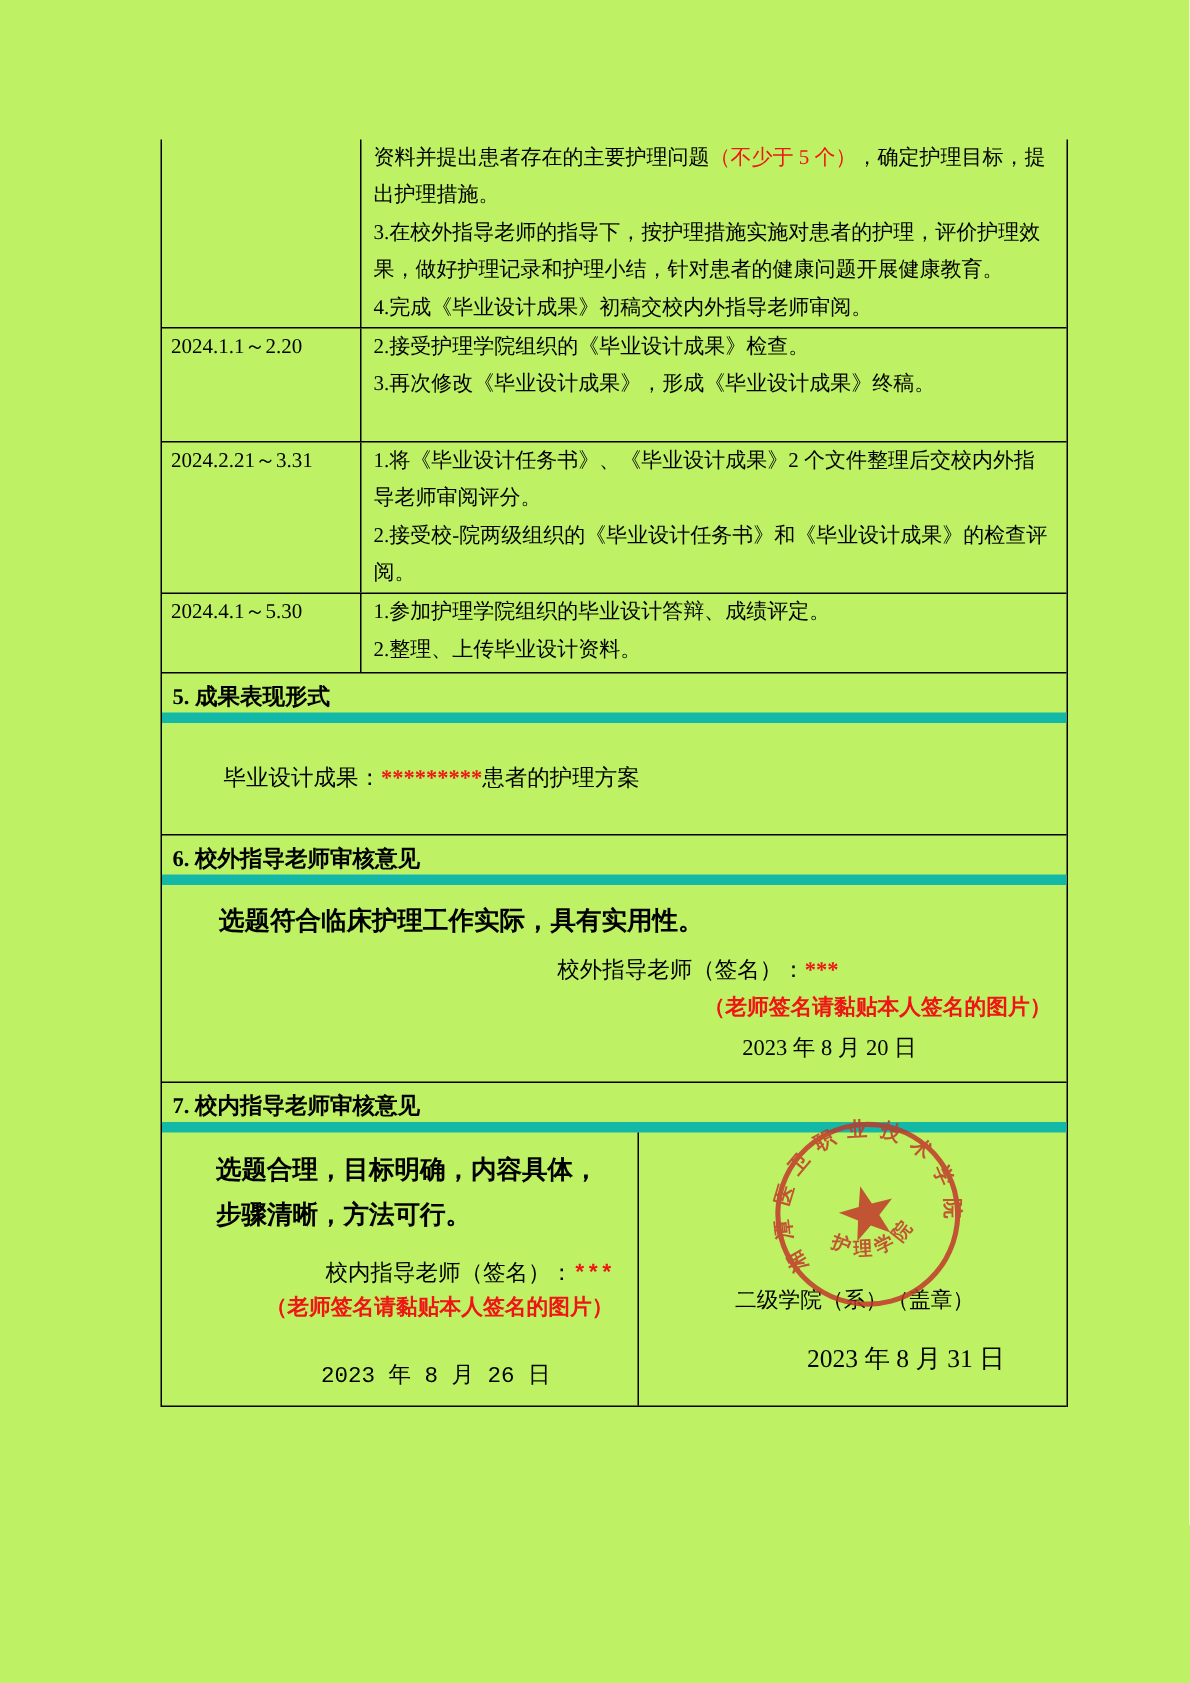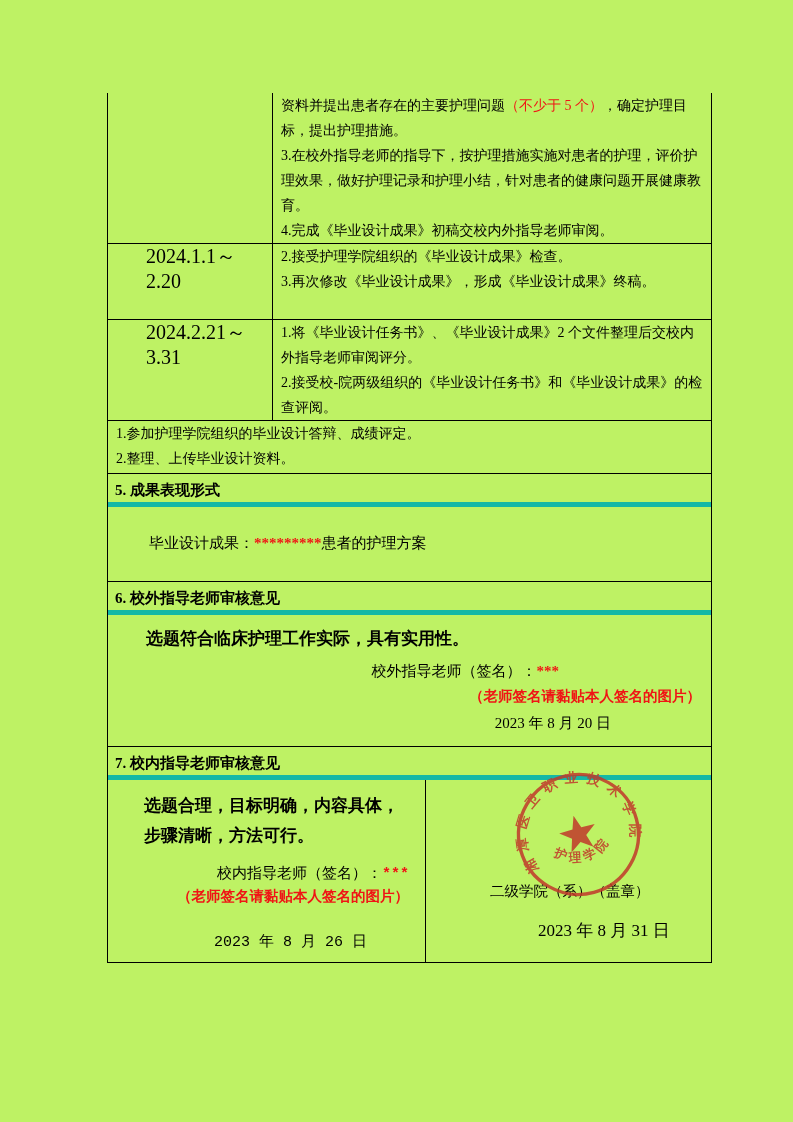--- a/index.html
+++ b/index.html
@@ -10,24 +10,24 @@
   .doc-table{
     position:absolute;left:107px;top:93px;width:605px;box-sizing:border-box;
     border-left:1px solid #000;border-right:1px solid #000;
   }
   .sched-row{display:flex;border-bottom:1px solid #000;}
   #schedule-rows .sched-row:nth-child(1){min-height:125px;}
   #schedule-rows .sched-row:nth-child(2){min-height:75px;}
   #schedule-rows .sched-row:nth-child(3){min-height:92px;}
   #schedule-rows .sched-row:nth-child(4){min-height:52px;}
   .date-cell{flex:0 0 133px;width:133px;box-sizing:border-box;border-right:1px solid #000;
-    padding:0 6px;font-size:20px;line-height:25px;margin-left:32px;}
+    padding:0 6px;font-size:14px;line-height:25px;}
   .content-cell{flex:1;padding:0 8px;font-size:14px;line-height:25px;}
   .para{margin:0;}
-  .section-header{border-bottom:5px solid #14b8a6;height:33px;box-sizing:border-box;
+  .section-header{border-bottom:7px solid #14b8a6;height:33px;box-sizing:border-box;
     font-weight:bold;font-size:15px;padding:6px 7px;line-height:20px;font-family:Liberation Serif, serif;}
   .s5-content{border-bottom:1px solid #000;height:75px;box-sizing:border-box;
     font-size:15px;padding:27px 8px 0 41px;}
   .s6-content{border-bottom:1px solid #000;height:132px;box-sizing:border-box;font-size:15px;}
   .comment{font-weight:bold;font-size:17px;}
   .s6-comment{padding:12px 8px 0 38px;}
   .s6-sign{text-align:right;padding-right:152px;margin-top:12px;}
   .s6-note{text-align:right;padding-right:10px;margin-top:6px;font-size:14.5px;}
   .s6-date{text-align:right;padding-right:100px;margin-top:8px;}
   .s7-content{display:flex;min-height:182px;border-bottom:1px solid #000;}
@@ -72,20 +72,21 @@
           </div>
         </div>
         <div class="sched-row">
           <div class="date-cell">2024.2.21～3.31</div>
           <div class="content-cell">
             <div class="para"><span>1.将《毕业设计任务书》、《毕业设计成果》2 个文件整理后交校内外指导老师审阅评分。</span></div>
             <div class="para"><span>2.接受校-院两级组织的《毕业设计任务书》和《毕业设计成果》的检查评阅。</span></div>
           </div>
         </div>
         <div class="sched-row">
+          <div class="date-cell">2024.4.1～5.30</div>
           <div class="content-cell">
             <div class="para"><span>1.参加护理学院组织的毕业设计答辩、成绩评定。</span></div>
             <div class="para"><span>2.整理、上传毕业设计资料。</span></div>
           </div>
         </div>
       </div>
 
     <div class="section-header">
       <span>5. 成果表现形式</span>
     </div>

